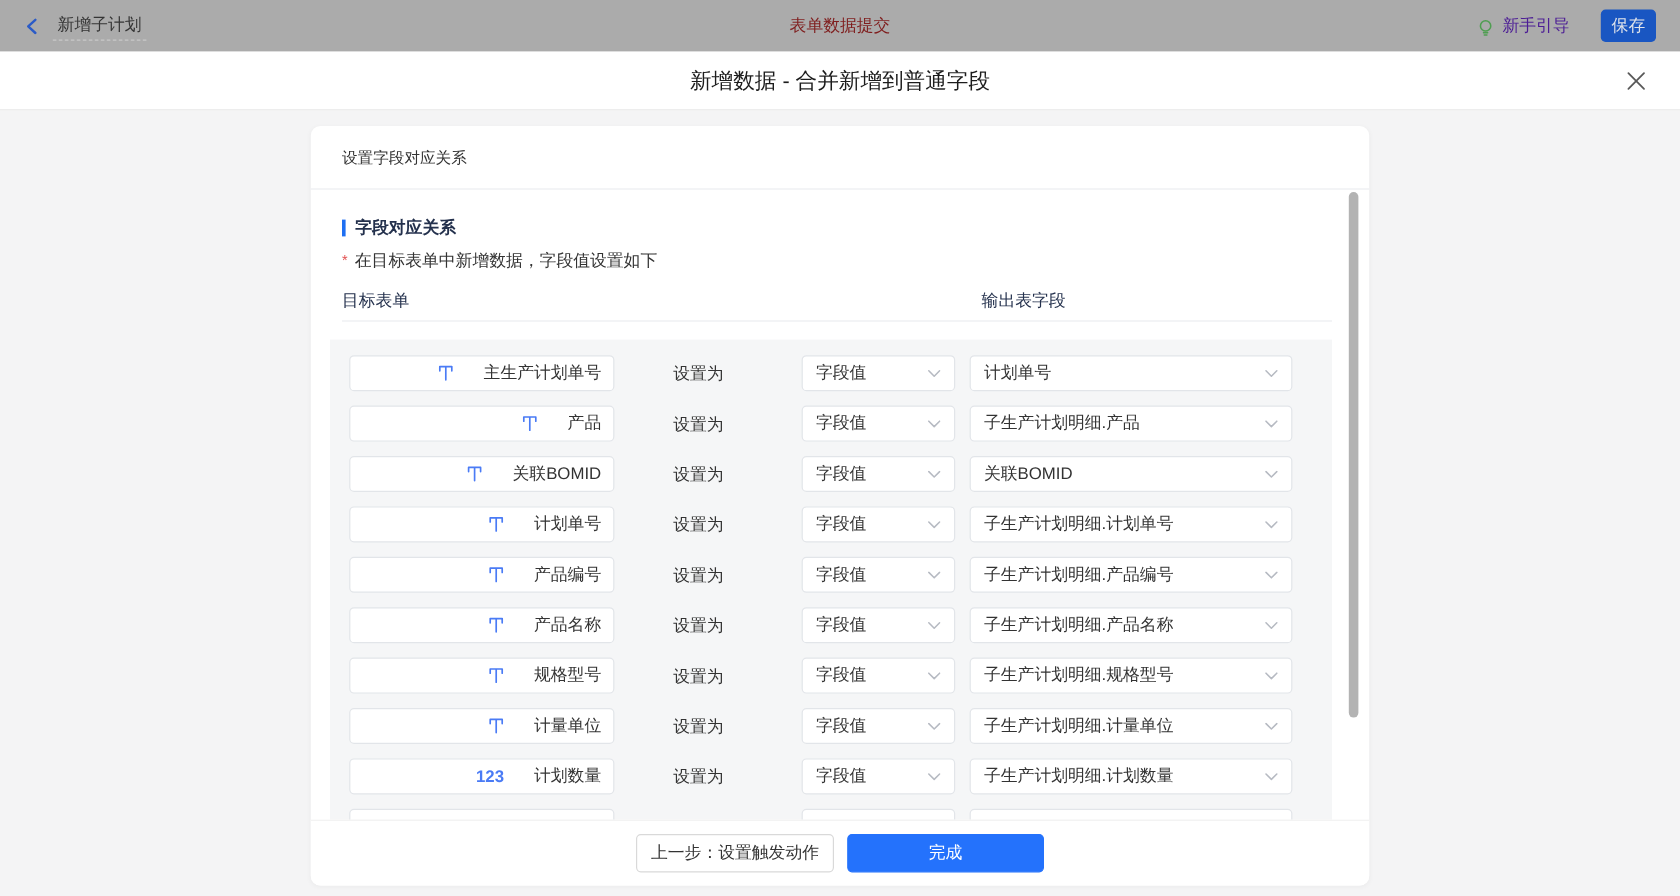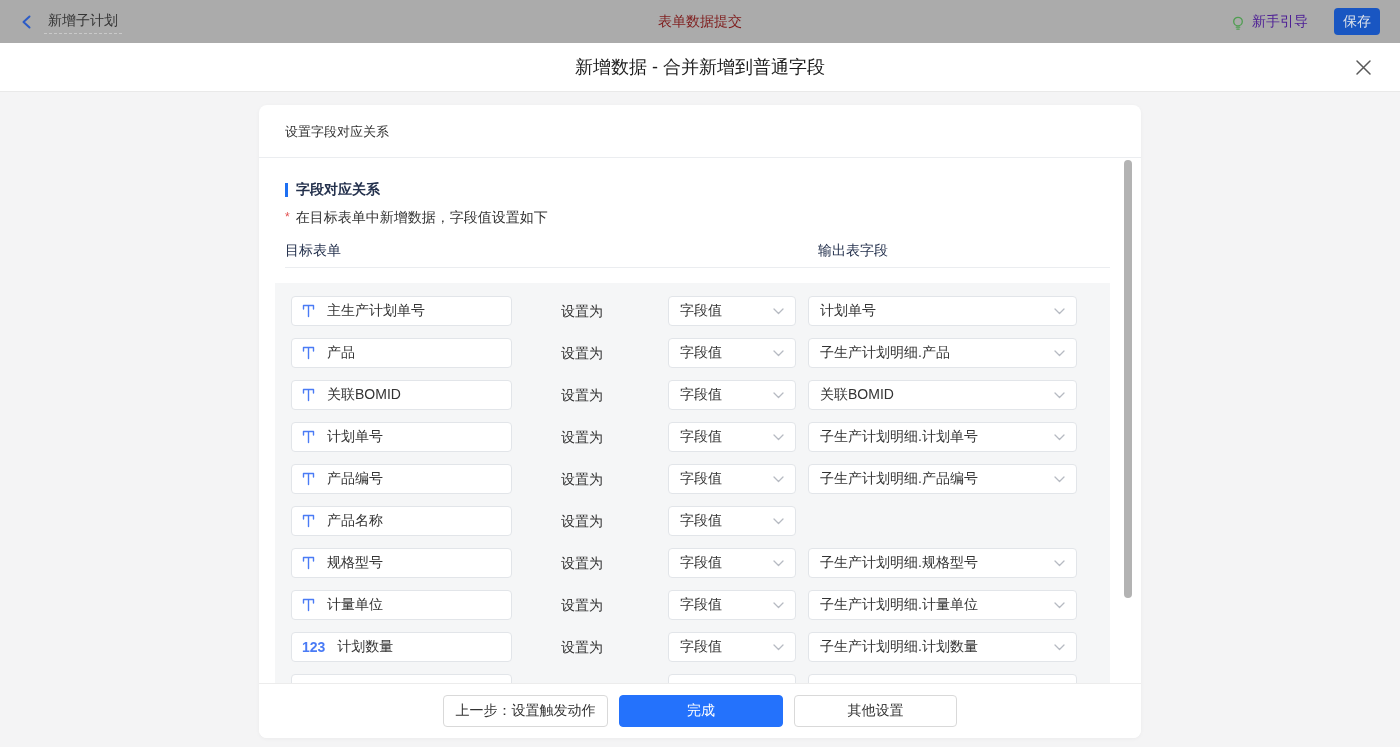--- a/index.html
+++ b/index.html
@@ -30,21 +30,21 @@
   .sec-bar { width:3px; height:14px; background:#1e6ff2; }
   .sec-text { font-size:14px; font-weight:bold; color:#24314d; }
   .hint { position:absolute; left:26px; top:51px; font-size:14px; color:#333; }
   .hint .star { color:#e25050; font-size:12px; margin-right:6px; vertical-align:1px; }
   .col-head-left  { position:absolute; left:26px;  top:84px; font-size:14px; color:#24314d; }
   .col-head-right { position:absolute; left:559px; top:84px; font-size:14px; color:#24314d; }
   .col-divider { position:absolute; left:26px; right:31px; top:109px; height:1px; background:#ebedf0; }
 
   .rows-panel { position:absolute; left:16px; top:125px; width:835px; height:420px; background:#f5f6f7; padding-top:13px; }
   .map-row { position:relative; height:42px; }
-  .fbox { position:absolute; left:16px; top:0; width:221px; height:30px; background:#fff; border:1px solid #e2e5e9; border-radius:4px; display:flex; align-items:center; padding:0 10px; gap:12px; cursor:pointer; }
+  .fbox { position:absolute; left:16px; top:0; width:221px; height:30px; background:#fff; border:1px solid #e2e5e9; border-radius:4px; display:flex; align-items:center; padding:0 10px; gap:25px; cursor:pointer;justify-content:flex-end; }
   .ficon { display:flex; align-items:center; color:#4a7bf5; flex:0 0 auto; }
   .n-icon { font-size:14px; font-weight:bold; letter-spacing:0; }
   .flabel { font-size:14px; color:#333; white-space:nowrap; overflow:hidden; }
   .setas { position:absolute; left:286px; top:0; height:30px; line-height:30px; font-size:14px; color:#333; }
   .dd { position:absolute; top:0; height:30px; background:#fff; border:1px solid #e2e5e9; border-radius:4px; display:flex; align-items:center; justify-content:space-between; padding:0 11px; cursor:pointer; }
   .dd1 { left:393px; width:128px; }
   .dd2 { left:533px; width:269px; }
   .dlabel { font-size:14px; color:#333; white-space:nowrap; overflow:hidden; }
   .chev { flex:0 0 auto; margin-left:6px; }
 
@@ -241,20 +241,26 @@
 
       <span class="flabel">产品名称</span>
     </div>
     <span class="setas">设置为</span>
     <div class="dd dd1">
       <span class="dlabel">字段值</span>
       <svg class="chev" width="11" height="7" viewBox="0 0 11 7">
                 <polyline points="1,1 5.5,5.5 10,1" fill="none" stroke="#b6bac2" stroke-width="1.3" stroke-linecap="round" stroke-linejoin="round"></polyline>
               </svg>
     </div>
+    <div class="dd dd2">
+      <span class="dlabel">子生产计划明细.产品名称</span>
+      <svg class="chev" width="11" height="7" viewBox="0 0 11 7">
+                <polyline points="1,1 5.5,5.5 10,1" fill="none" stroke="#b6bac2" stroke-width="1.3" stroke-linecap="round" stroke-linejoin="round"></polyline>
+              </svg>
+    </div>
   </div>
 
   <div class="map-row">
     <div class="fbox">
       <span class="ficon t-slot" style="display: flex;">
                 <svg width="13" height="14" viewBox="0 0 13 14">
                   <path d="M1.5 1.5 H11.5 M1.5 1.5 V5 M11.5 1.5 V5 M6.5 1.5 V12.5" fill="none" stroke="#4a7bf5" stroke-width="1.4" stroke-linecap="round"></path>
                 </svg>
               </span>
 
@@ -337,17 +343,16 @@
     </div>
   </div>
 </div>
 
       <div class="scroll-thumb"></div>
     </div>
 
     <div class="card-footer">
       <button class="f-btn btn-prev">上一步：设置触发动作</button>
       <button class="f-btn btn-done">完成</button>
-      <button class="f-btn btn-other">其他设置</button>
     </div>
   </div>
 
 </div>
 
 </body></html>

